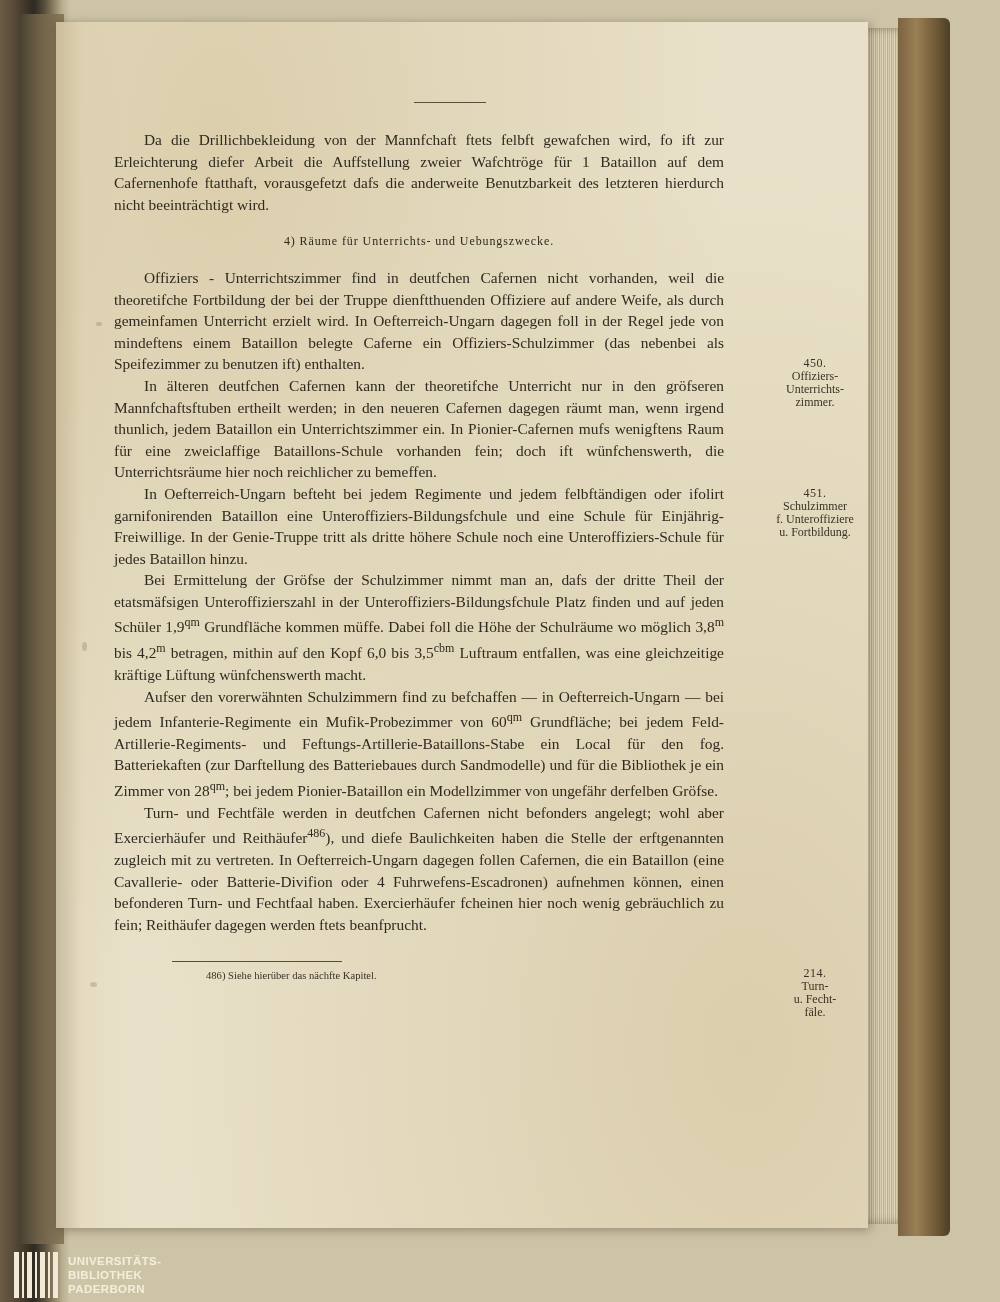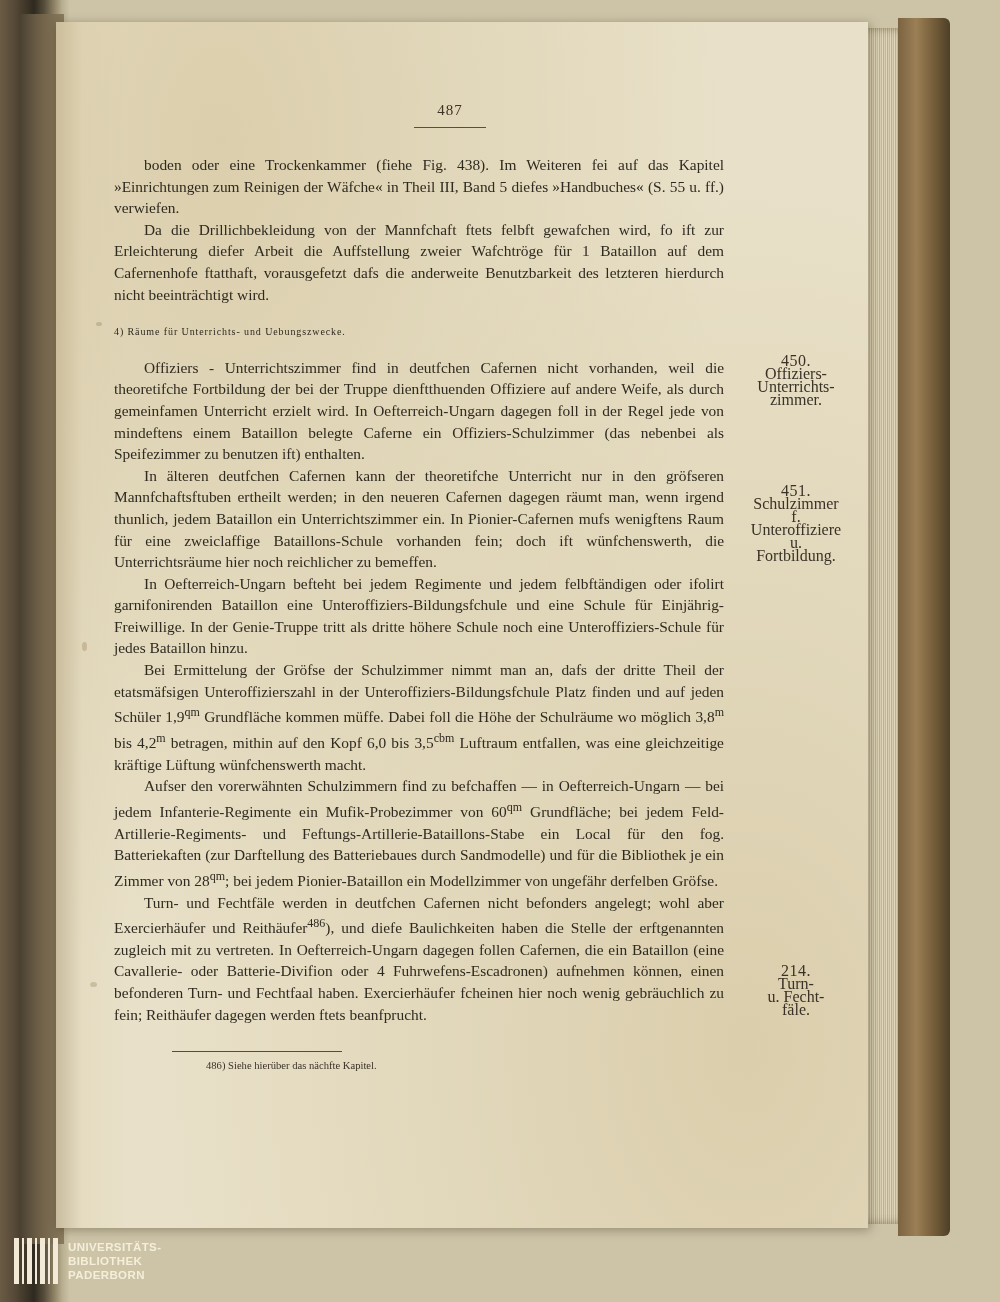--- a/index.html
+++ b/index.html
@@ -96,55 +96,57 @@
     font-size: 15.4px;
     line-height: 21.6px;
     text-align: justify;
     text-justify: inter-word;
   }
   p {
     margin: 0 0 0 0;
     text-indent: 30px;
   }
   .sec-head {
-    font-size: 10px;
+    text-align: center;
+    font-size: 12px;
     letter-spacing: 0.9px;
     margin: 16px 0 14px 0;
     text-indent: 0;
     color: #2e2920;
   }
   .marg {
     position: absolute;
-    left: 636px;
+    left: 655px;
     width: 92px;
-    font-size: 16px;
+    font-size: 12px;
     line-height: 13px;
     text-align: center;
     color: #3a3226;
+    margin-top: 28px;
   }
   .marg .num { letter-spacing: 0.5px; }
   sup { font-size: 12px; vertical-align: super; }
   .fn-rule {
     width: 170px;
     height: 1px;
     background: #574c39;
     margin: 26px 0 7px 58px;
   }
   .footnote {
     font-size: 10.6px;
     line-height: 14px;
     color: #3a3226;
     margin-left: 92px;
     text-indent: 0;
   }
   
   .stamp {
     position: absolute;
     left: 8px;
-    bottom: 18px;
+    bottom: 4px;
     display: flex;
     align-items: center;
     gap: 10px;
   }
   .stamp-bars {
     display: flex;
     gap: 3px;
     margin-left: 6px;
   }
   .stamp-bars i {
@@ -177,26 +179,24 @@
   <div class="book-edge"></div>
   <div class="book-cover-right"></div>
 
   <div class="page">
     <div class="speck" style="left:40px;top:300px;width:6px;height:4px;"></div>
     <div class="speck" style="left:26px;top:620px;width:5px;height:9px;"></div>
     <div class="speck" style="left:34px;top:960px;width:7px;height:5px;"></div>
 
     <div class="page-inner">
 
-      <div class="folio">487</div>
       <div class="folio-rule"></div>
 
       <div class="body-col">
 
-        <p>boden oder eine Trockenkammer (fiehe Fig. 438). Im Weiteren fei auf das Kapitel »Einrichtungen zum Reinigen der Wäfche« in Theil III, Band 5 diefes »Handbuches« (S. 55 u. ff.) verwiefen.</p>
         <p>Da die Drillichbekleidung von der Mannfchaft ftets felbft gewafchen wird, fo ift zur Erleichterung diefer Arbeit die Auffstellung zweier Wafchtröge für 1 Bataillon auf dem Cafernenhofe ftatthaft, vorausgefetzt dafs die anderweite Benutzbarkeit des letzteren hierdurch nicht beeinträchtigt wird.</p>
 
         <p class="sec-head">4) Räume für Unterrichts- und Uebungszwecke.</p>
 
         <p>Offiziers - Unterrichtszimmer find in deutfchen Cafernen nicht vorhanden, weil die theoretifche Fortbildung der bei der Truppe dienftthuenden Offiziere auf andere Weife, als durch gemeinfamen Unterricht erzielt wird. In Oefterreich-Ungarn dagegen foll in der Regel jede von mindeftens einem Bataillon belegte Caferne ein Offiziers-Schulzimmer (das nebenbei als Speifezimmer zu benutzen ift) enthalten.</p>
         <p>In älteren deutfchen Cafernen kann der theoretifche Unterricht nur in den gröfseren Mannfchaftsftuben ertheilt werden; in den neueren Cafernen dagegen räumt man, wenn irgend thunlich, jedem Bataillon ein Unterrichtszimmer ein. In Pionier-Cafernen mufs wenigftens Raum für eine zweiclaffige Bataillons-Schule vorhanden fein; doch ift wünfchenswerth, die Unterrichtsräume hier noch reichlicher zu bemeffen.</p>
         <p>In Oefterreich-Ungarn befteht bei jedem Regimente und jedem felbftändigen oder ifolirt garnifonirenden Bataillon eine Unteroffiziers-Bildungsfchule und eine Schule für Einjährig-Freiwillige. In der Genie-Truppe tritt als dritte höhere Schule noch eine Unteroffiziers-Schule für jedes Bataillon hinzu.</p>
 
         <p>
           <span>Bei Ermittelung der Gröfse der Schulzimmer nimmt man an, dafs der dritte Theil der etatsmäfsigen Unteroffizierszahl in der Unteroffiziers-Bildungsfchule Platz finden und auf jeden Schüler</span>

